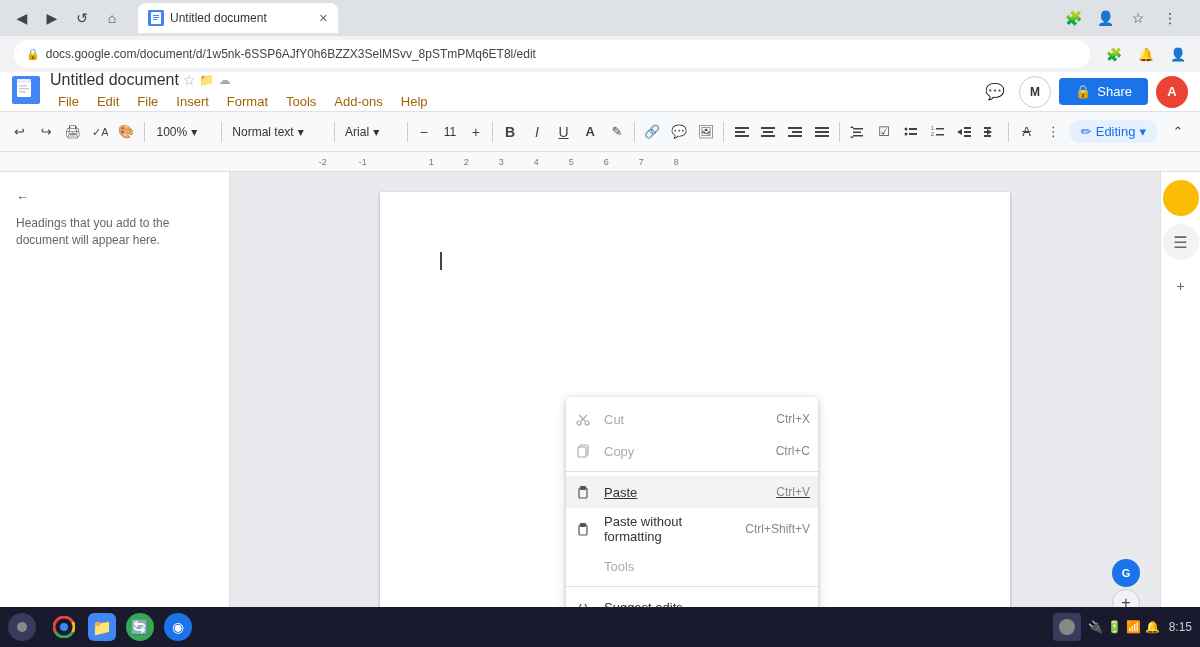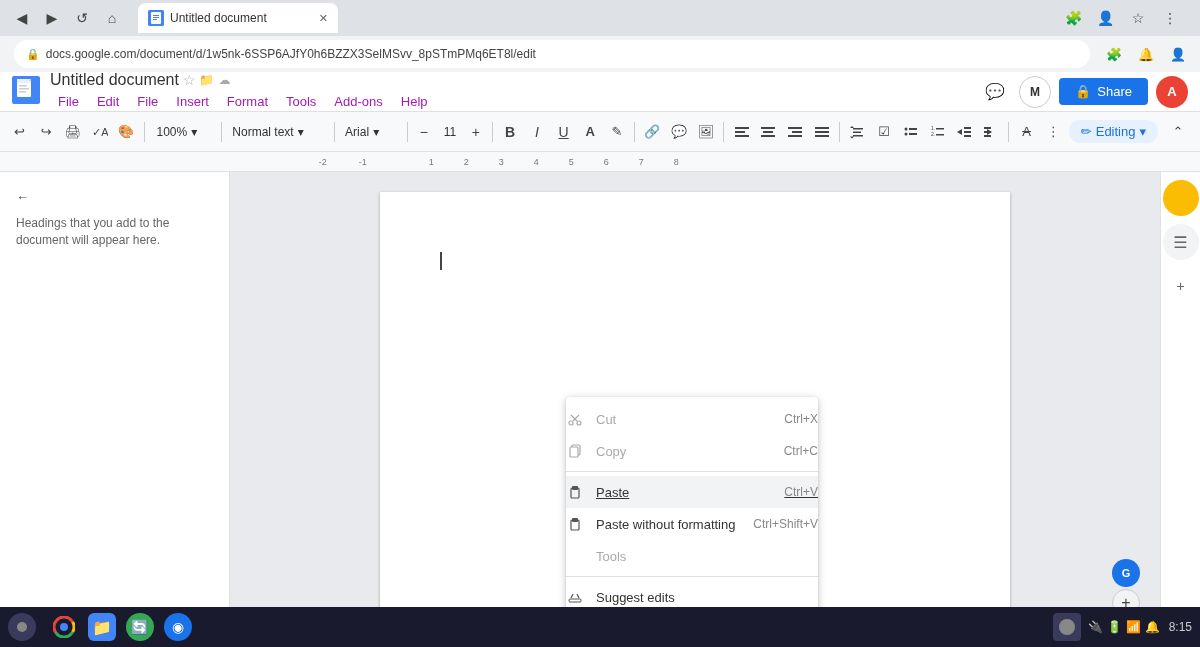--- a/index.html
+++ b/index.html
@@ -82,21 +82,21 @@
       height: 40px;
       background: white;
       display: flex;
       align-items: center;
       padding: 0 12px;
       gap: 10px;
       border-bottom: 1px solid #e0e0e0;
     }
     .docs-title-area { display: flex; flex-direction: column; gap: 1px; }
     .docs-menu { display: flex; gap: 2px; font-size: 13px; }
-    .menu-item { padding: 4px 8px; border-radius: 4px; cursor: pointer; color: #a21caf; }
+    .menu-item { padding: 4px 8px; border-radius: 4px; cursor: pointer; color: #a16207; }
     .docs-topbar-right { margin-left: auto; display: flex; align-items: center; gap: 8px; }
     .comment-btn { width: 32px; height: 32px; border-radius: 50%; border: none; background: transparent; cursor: pointer; display: flex; align-items: center; justify-content: center; font-size: 16px; color: #666; }
     .meet-btn { width: 32px; height: 32px; border-radius: 50%; border: 1px solid #ccc; background: transparent; cursor: pointer; display: flex; align-items: center; justify-content: center; }
     .share-btn { background: #1a73e8; color: white; border: none; border-radius: 4px; padding: 6px 16px; font-size: 13px; cursor: pointer; font-weight: 500; display: flex; align-items: center; gap: 6px; }
     .avatar { width: 32px; height: 32px; border-radius: 50%; background: #ea4335; display: flex; align-items: center; justify-content: center; color: white; font-size: 13px; font-weight: bold; }
 
     
     .docs-toolbar {
       height: 40px;
       background: #f8f9fa;
@@ -190,21 +190,21 @@
       width: 252px;
       background: white;
       border-radius: 4px;
       box-shadow: 0 2px 10px rgba(0,0,0,0.2), 0 1px 3px rgba(0,0,0,0.15);
       z-index: 1000;
       padding: 6px 0;
     }
     .ctx-item {
       display: flex;
       align-items: center;
-      padding: 6px 0;
+      padding: 6px 8px;
       font-size: 13px;
       color: #333;
       cursor: pointer;
       gap: 12px;
       min-height: 32px;
     }
     .ctx-item.disabled { color: #aaa; cursor: default; }
     .ctx-item.active { background: #f1f3f4; text-decoration: underline; }
     .ctx-icon { width: 18px; height: 18px; display: flex; align-items: center; justify-content: center; font-size: 14px; color: #555; flex-shrink: 0; }
     .ctx-label { flex: 1; }

